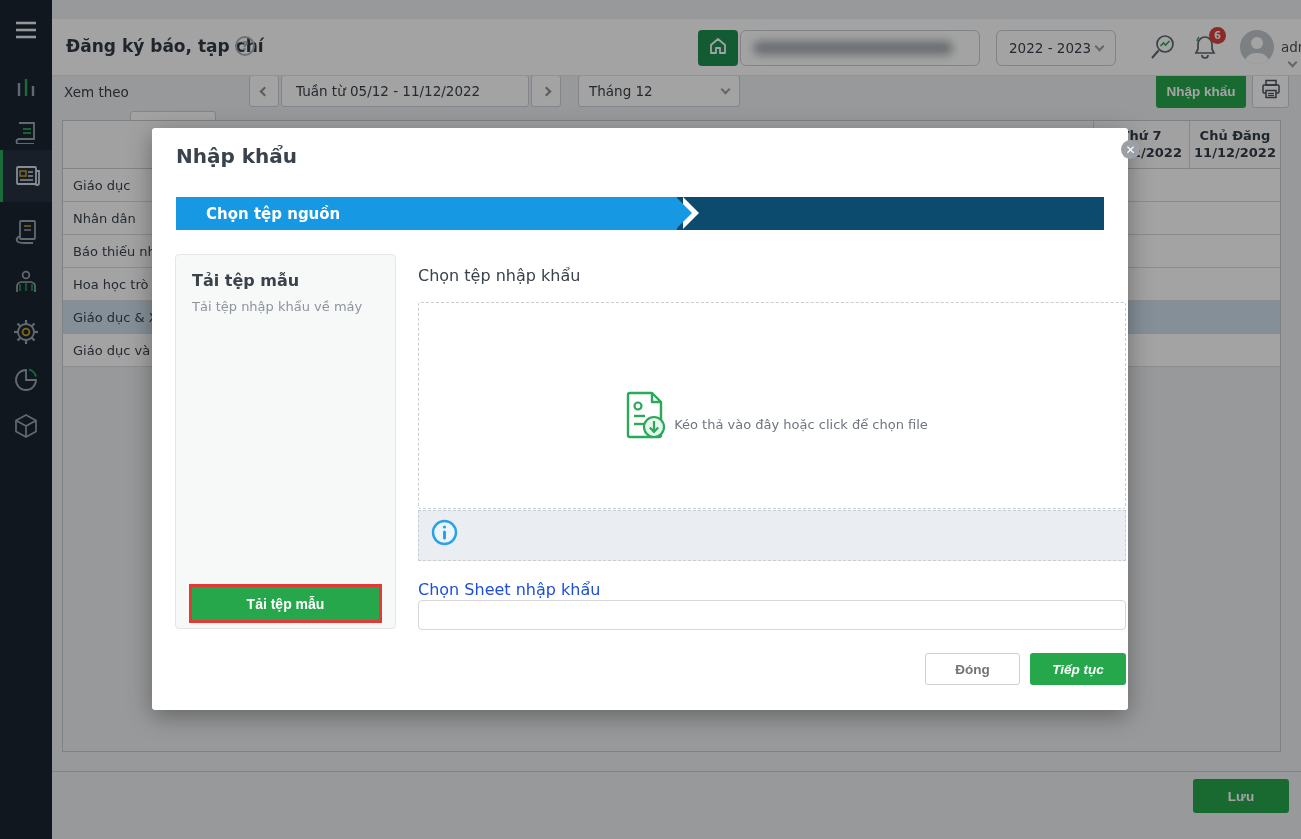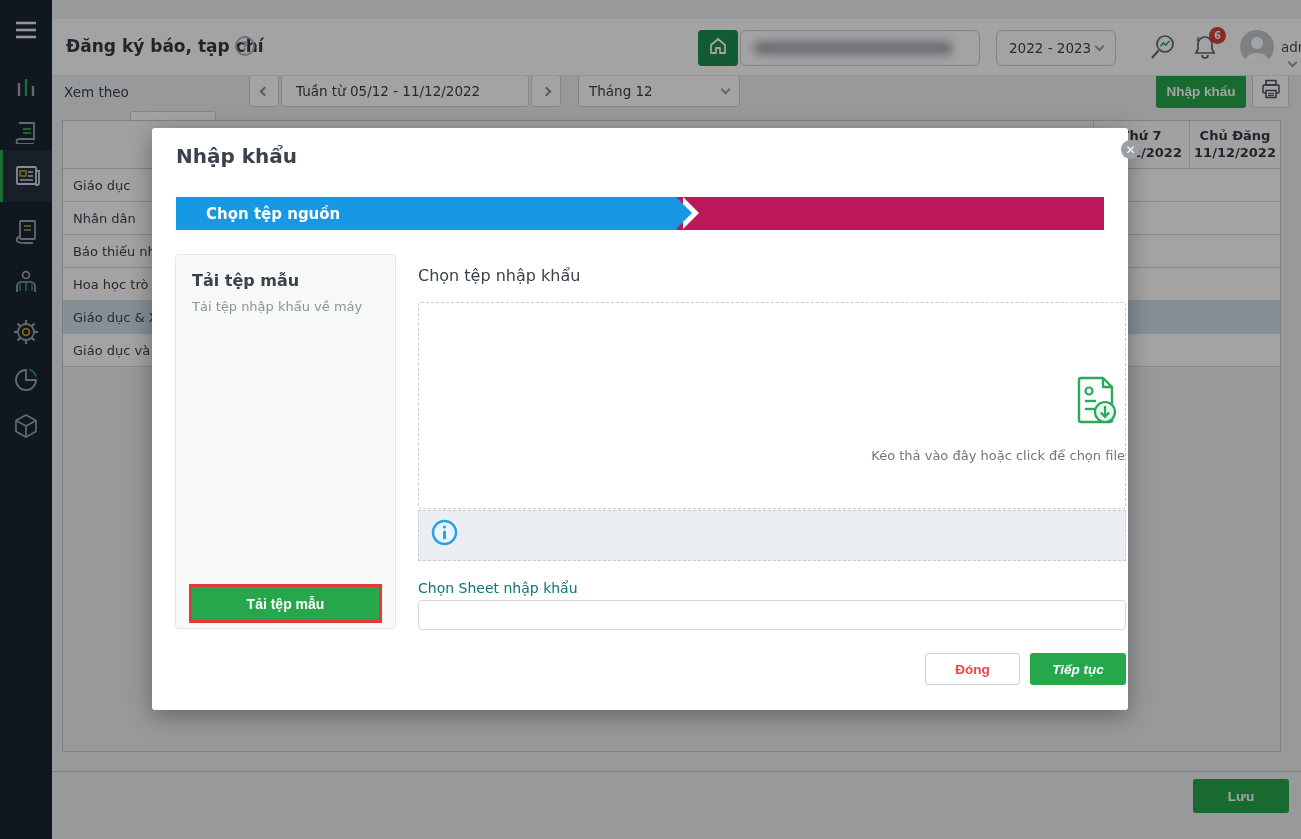--- a/index.html
+++ b/index.html
@@ -50,40 +50,40 @@
   .footer-line { left:52px; top:771px; width:1249px; height:1px; background:#c6cbd0; }
   .save-btn { left:1193px; top:779px; width:96px; height:34px; background:#27a74c; color:#fff; font-weight:bold; font-size:13.5px; border:none; border-radius:3px; display:flex; align-items:center; justify-content:center; cursor:pointer; }
 
   
   .dim { left:0; top:0; width:1301px; height:839px; background:rgba(0,0,0,0.36); z-index:20; }
 
   
   .modal { left:152px; top:128px; width:976px; height:582px; background:#fff; border-radius:3px; box-shadow:0 6px 24px rgba(0,0,0,0.35); z-index:30; }
   .modal-title { position:absolute; left:24px; top:16px; font-size:20px; font-weight:bold; color:#3a424c; }
   .close-btn { position:absolute; right:-12px; top:12px; width:19px; height:19px; border-radius:50%; background:#9aa0a6; color:#fff; font-size:12px; display:flex; align-items:center; justify-content:center; cursor:pointer; }
-  .stepbar { position:absolute; left:24px; top:69px; width:928px; height:33px; background:#be185d; }
+  .stepbar { position:absolute; left:24px; top:69px; width:928px; height:33px; background:#0c4a6e; }
   .step1 { position:absolute; left:0; top:0; width:54%; height:33px; background:#1798e3; color:#fff; font-size:15px; font-weight:bold; display:flex; align-items:center; padding-left:30px; }
   .step1::before { content:''; position:absolute; right:-22px; top:0; border-top:16.5px solid transparent; border-bottom:16.5px solid transparent; border-left:16px solid #fff; }
   .step1::after { content:''; position:absolute; right:-15px; top:0; border-top:16.5px solid transparent; border-bottom:16.5px solid transparent; border-left:16px solid #1798e3; }
   .step2 { position:absolute; right:0; top:0; width:44%; height:33px; color:#fff; font-size:15px; font-weight:bold; display:flex; align-items:center; padding-left:14px; }
 
   .tpl-card { position:absolute; left:23px; top:126px; width:221px; height:375px; background:#f7f8f8; border:1px solid #e4e6e8; border-radius:4px; padding:16px; }
   .tpl-title { font-size:16px; font-weight:bold; color:#3a424c; }
   .tpl-sub { margin-top:9px; font-size:13px; color:#8d949c; }
   .dl-wrap { position:absolute; left:13px; right:13px; bottom:5px; border:3px solid #e23a36; }
   .dl-btn { width:100%; height:33px; background:#27a74c; color:#fff; font-size:14px; font-weight:bold; border:none; display:flex; align-items:center; justify-content:center; cursor:pointer; }
 
   .sec-title { position:absolute; left:266px; top:138px; font-size:16px; font-weight:normal; color:#3a424c; }
-  .dropzone { position:absolute; left:266px; top:174px; width:708px; height:207px; border:1px dashed #c8cdd2; border-radius:3px; background:#fff; display:flex; flex-direction:column; align-items:flex-end; justify-content:center; padding-top:24px; cursor:pointer; }
+  .dropzone { position:absolute; left:266px; top:174px; width:708px; height:207px; border:1px dashed #c8cdd2; border-radius:3px; background:#fff; display:flex; flex-direction:row; align-items:center; justify-content:center; padding-top:24px; cursor:pointer; }
   .dz-text { margin-top:14px; font-size:13px; color:#6d7681; }
   .infobox { position:absolute; left:266px; top:382px; width:708px; height:51px; background:#eaedf1; border:1px dashed #c9ced3; display:flex; align-items:flex-start; padding:8px 12px; gap:11px; }
   .info-text { font-size:13px; color:#3f4a55; line-height:1.4; padding-top:1px; }
-  .sheet-label { position:absolute; left:266px; top:452px; font-size:14px; color:#0f766e; }
+  .sheet-label { position:absolute; left:266px; top:452px; font-size:16px; color:#1d4ed8; }
   .sheet-input { position:absolute; left:266px; top:472px; width:708px; height:30px; border:1px solid #d4d8dc; border-radius:4px; font-size:13px; padding:0 10px; color:#3a424c; outline:none; }
-  .btn-close { position:absolute; right:108px; top:525px; width:95px; height:32px; background:#fff; border:1px solid #ccd1d6; border-radius:3px; font-size:13.5px; font-weight:bold; color:#ef4444; display:flex; align-items:center; justify-content:center; cursor:pointer; }
+  .btn-close { position:absolute; right:108px; top:525px; width:95px; height:32px; background:#fff; border:1px solid #ccd1d6; border-radius:3px; font-size:13.5px; font-weight:bold; color:#737373; display:flex; align-items:center; justify-content:center; cursor:pointer; }
   .btn-continue { position:absolute; right:2px; top:525px; width:96px; height:32px; background:#27a74c; border:none; border-radius:3px; font-size:13.5px; font-weight:bold; color:#fff; display:flex; align-items:center; justify-content:center; cursor:pointer;font-style:italic; }
 </style>
 </head>
 <body>
 
 <div class="abs sidebar">
   <div class="side-icon" style="top:10px;">
     <span>
       <svg width="22" height="18" viewBox="0 0 22 18">
           <g stroke="#e8ecf0" stroke-width="2.6">

